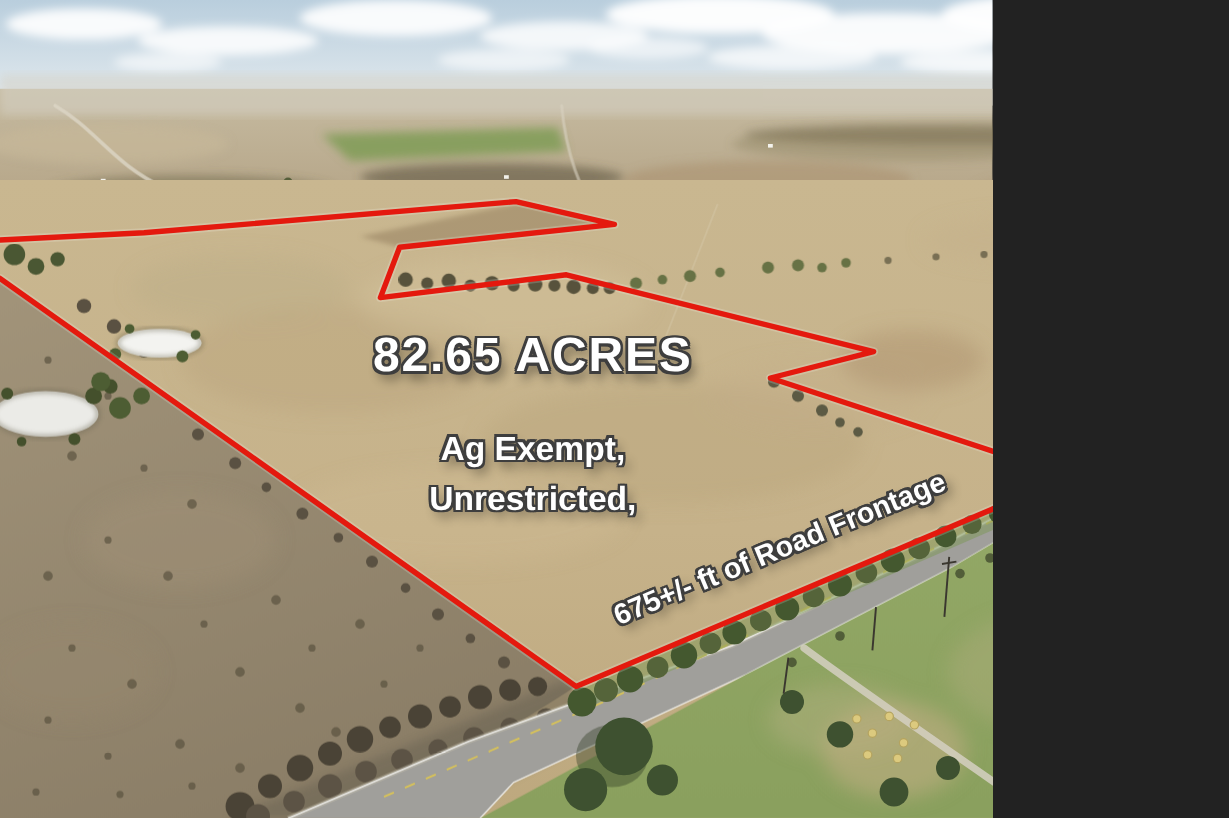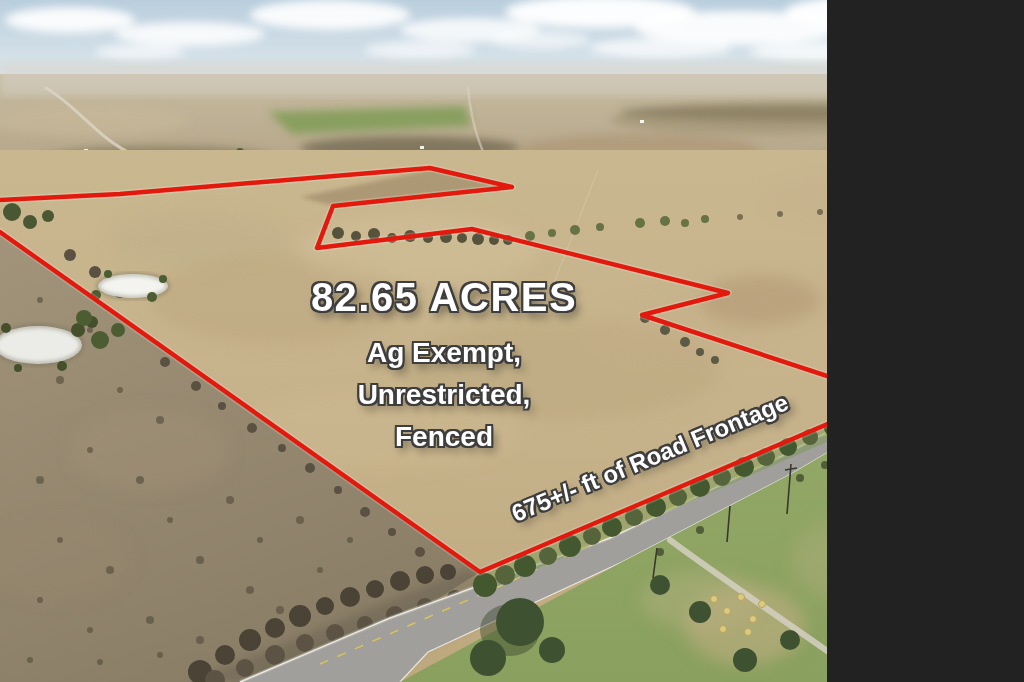--- a/index.html
+++ b/index.html
@@ -430,16 +430,15 @@
   <g fill="none" stroke-linejoin="round" stroke-linecap="round">
     <polyline points="0,200 120,194 430,168 512,187 333,206 317,248 472,229 728,293 642,315 891,397 480,572 0,232" stroke="#ffffff" stroke-width="7.5" opacity=".18"></polyline>
     <polyline points="0,200 120,194 430,168 512,187 333,206 317,248 472,229 728,293 642,315 891,397 480,572 0,232" style="stroke:var(--boundary_red,#e4190e)" stroke-width="4.5"></polyline>
   </g>
 </svg>
 
 <div class="txt acreage">82.65 ACRES</div>
 <div class="txt features">
   <span>Ag Exempt,</span>
   <span>Unrestricted,</span>
-  <span>Fenced</span>
 </div>
 <div class="txt frontage">675+/-  ft of Road Frontage</div>
 </div>
 
 </body></html>

